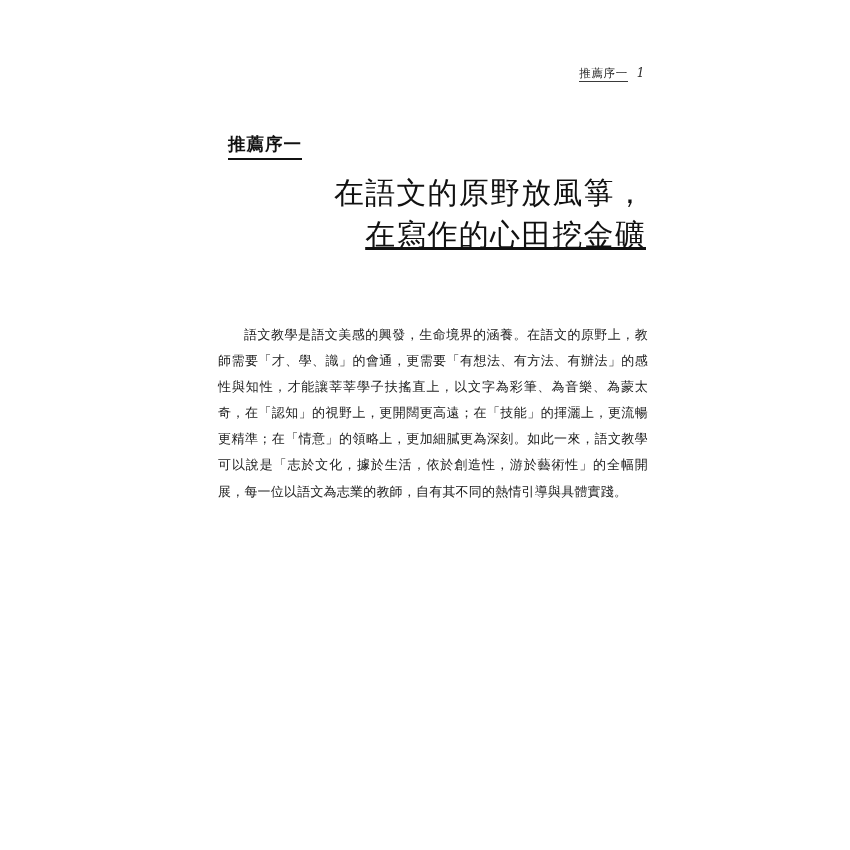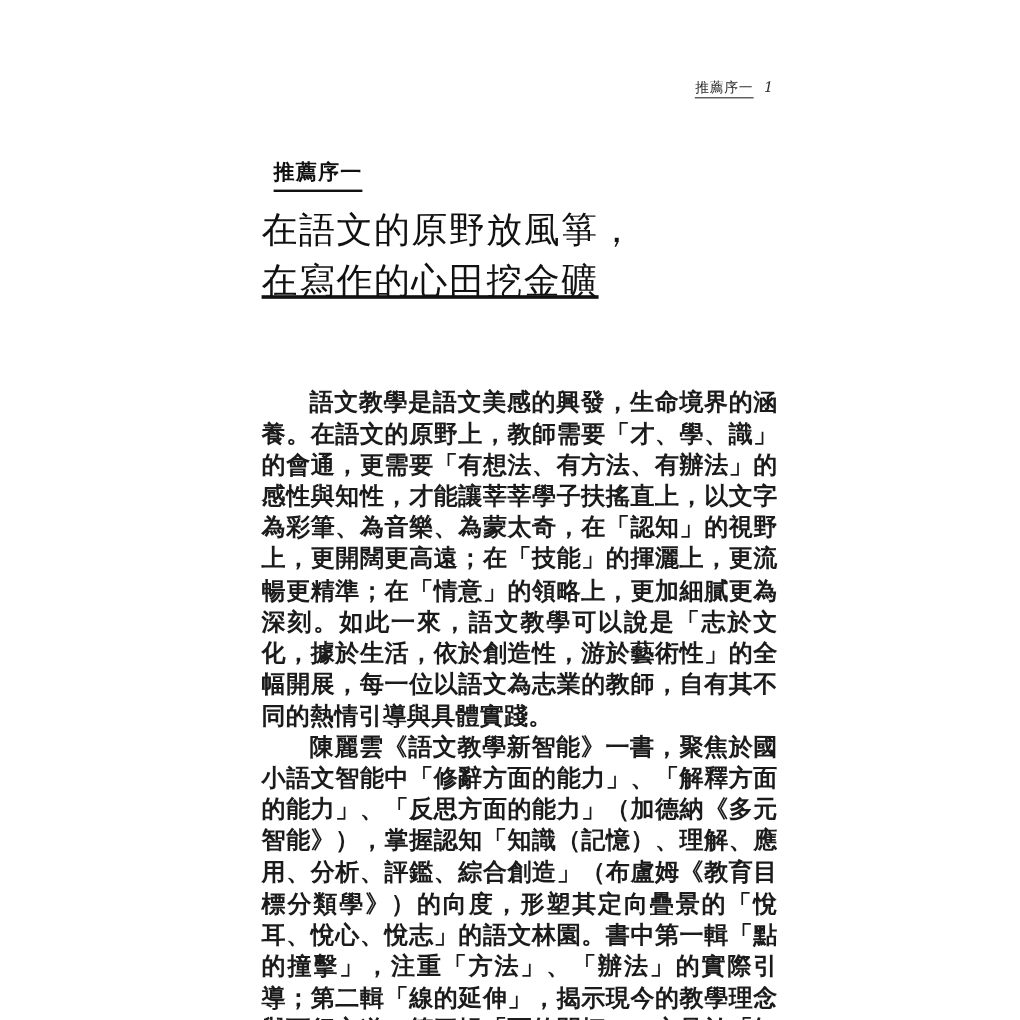--- a/index.html
+++ b/index.html
@@ -69,20 +69,21 @@
 
   .doc-title {
     position: absolute;
     top: 172px;
     left: 0;
     width: 428px;
     font-size: 30px;
     line-height: 42px;
     letter-spacing: 1.2px;
     color: #111;
+    text-align: right;
     font-weight: normal;
     margin: 0;
   }
   .doc-title-line {
     display: block;
     white-space: nowrap;
   }
   .doc-title-line--first {
     padding-right: 0px;
   }
@@ -92,28 +93,27 @@
   }
 
   .body-copy {
     position: absolute;
     top: 322px;
     left: 0;
     width: 430px;
   }
   .body-paragraph {
     margin: 0;
-    font-size: 20px;
+    font-size: 13px;
     line-height: 26.1px;
     letter-spacing: 0.2px;
     text-align: justify;
     text-justify: inter-character;
     text-indent: 2em;
     color: #1b1b1b;
-    font-weight: bold;
   }
   .body-paragraph + .body-paragraph {
     margin-top: 0;
   }
 </style>
 </head>
 <body>
 
 <div class="page">
 
@@ -126,17 +126,16 @@
 
     <div class="section-label">推薦序一</div>
 
     <h1 class="doc-title">
       <span class="doc-title-line doc-title-line--first">在語文的原野放風箏，</span>
       <span class="doc-title-line doc-title-line--second">在寫作的心田挖金礦</span>
     </h1>
 
     <div class="body-copy">
       <p class="body-paragraph">語文教學是語文美感的興發，生命境界的涵養。在語文的原野上，教師需要「才、學、識」的會通，更需要「有想法、有方法、有辦法」的感性與知性，才能讓莘莘學子扶搖直上，以文字為彩筆、為音樂、為蒙太奇，在「認知」的視野上，更開闊更高遠；在「技能」的揮灑上，更流暢更精準；在「情意」的領略上，更加細膩更為深刻。如此一來，語文教學可以說是「志於文化，據於生活，依於創造性，游於藝術性」的全幅開展，每一位以語文為志業的教師，自有其不同的熱情引導與具體實踐。</p>
-      <p class="body-paragraph">陳麗雲《語文教學新智能》一書，聚焦於國小語文智能中「修辭方面的能力」、「解釋方面的能力」、「反思方面的能力」（加德納《多元智能》），掌握認知「知識（記憶）、理解、應用、分析、評鑑、綜合創造」（布盧姆《教育目標分類學》）的向度，形塑其定向疊景的「悅耳、悅心、悅志」的語文林園。書中第一輯「點的撞擊」，注重「方法」、「辦法」的實際引導；第二輯「線的延伸」，揭示現今的教學理念與可行之道。第三輯「面的開拓」，立足於「知識」的探索，邁向修辭理論</p>
     </div>
 
   </div>
 </div>
 
 </body></html>

